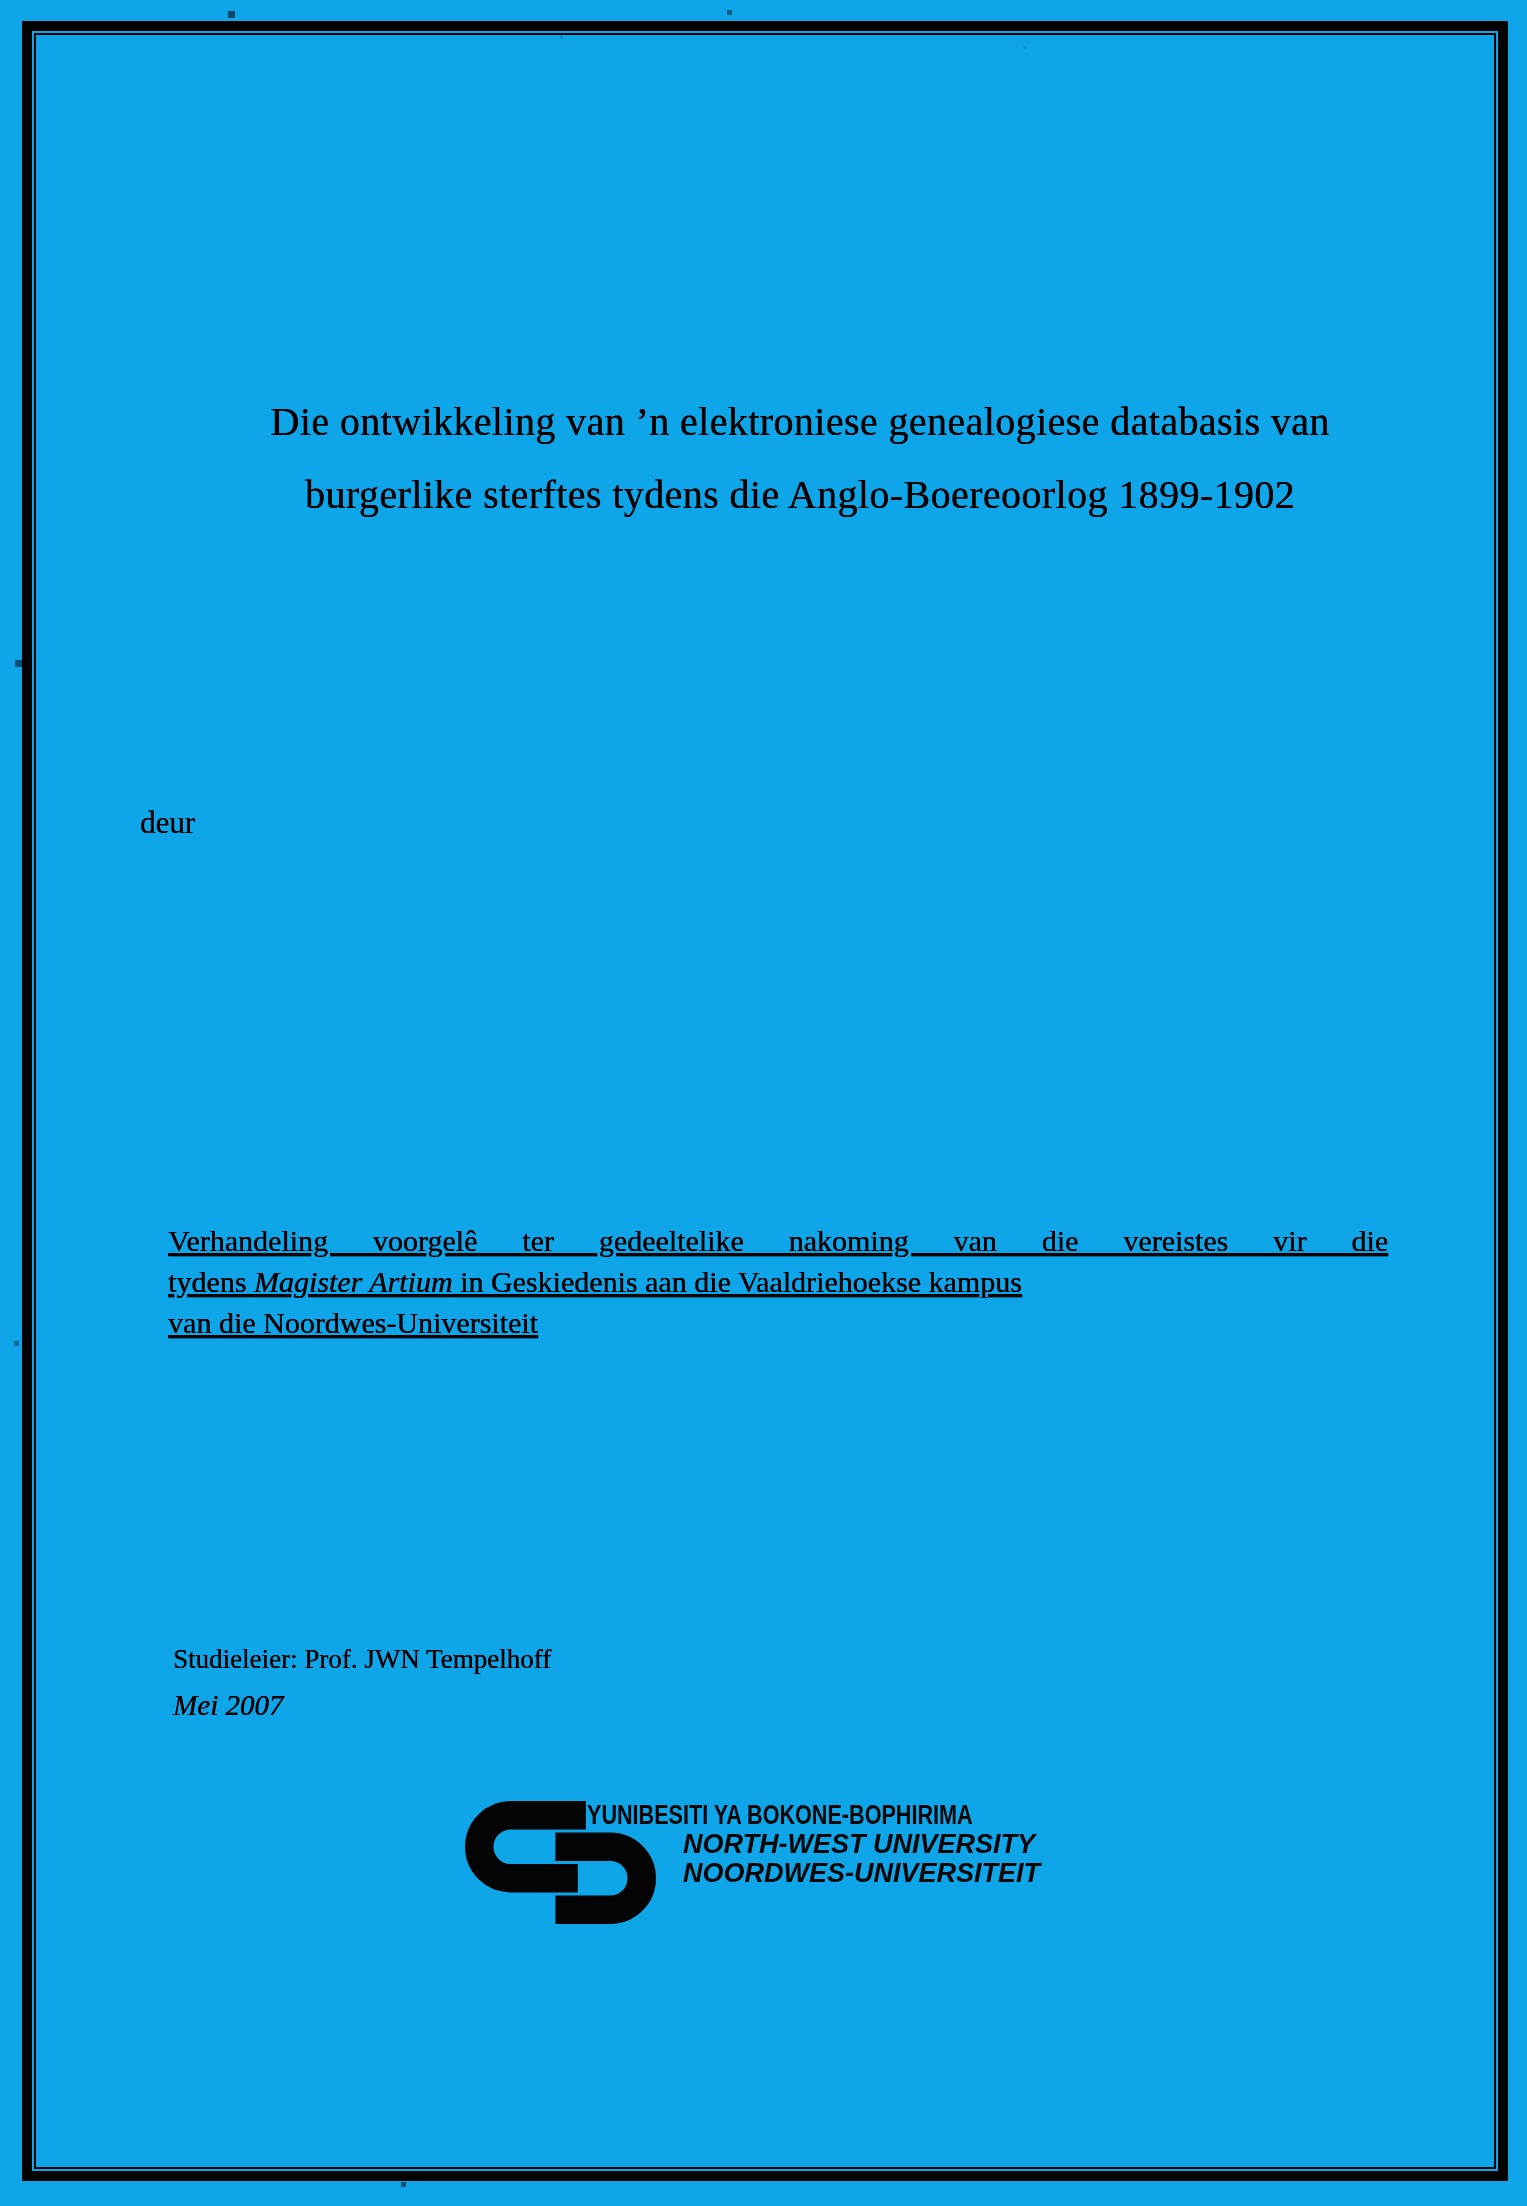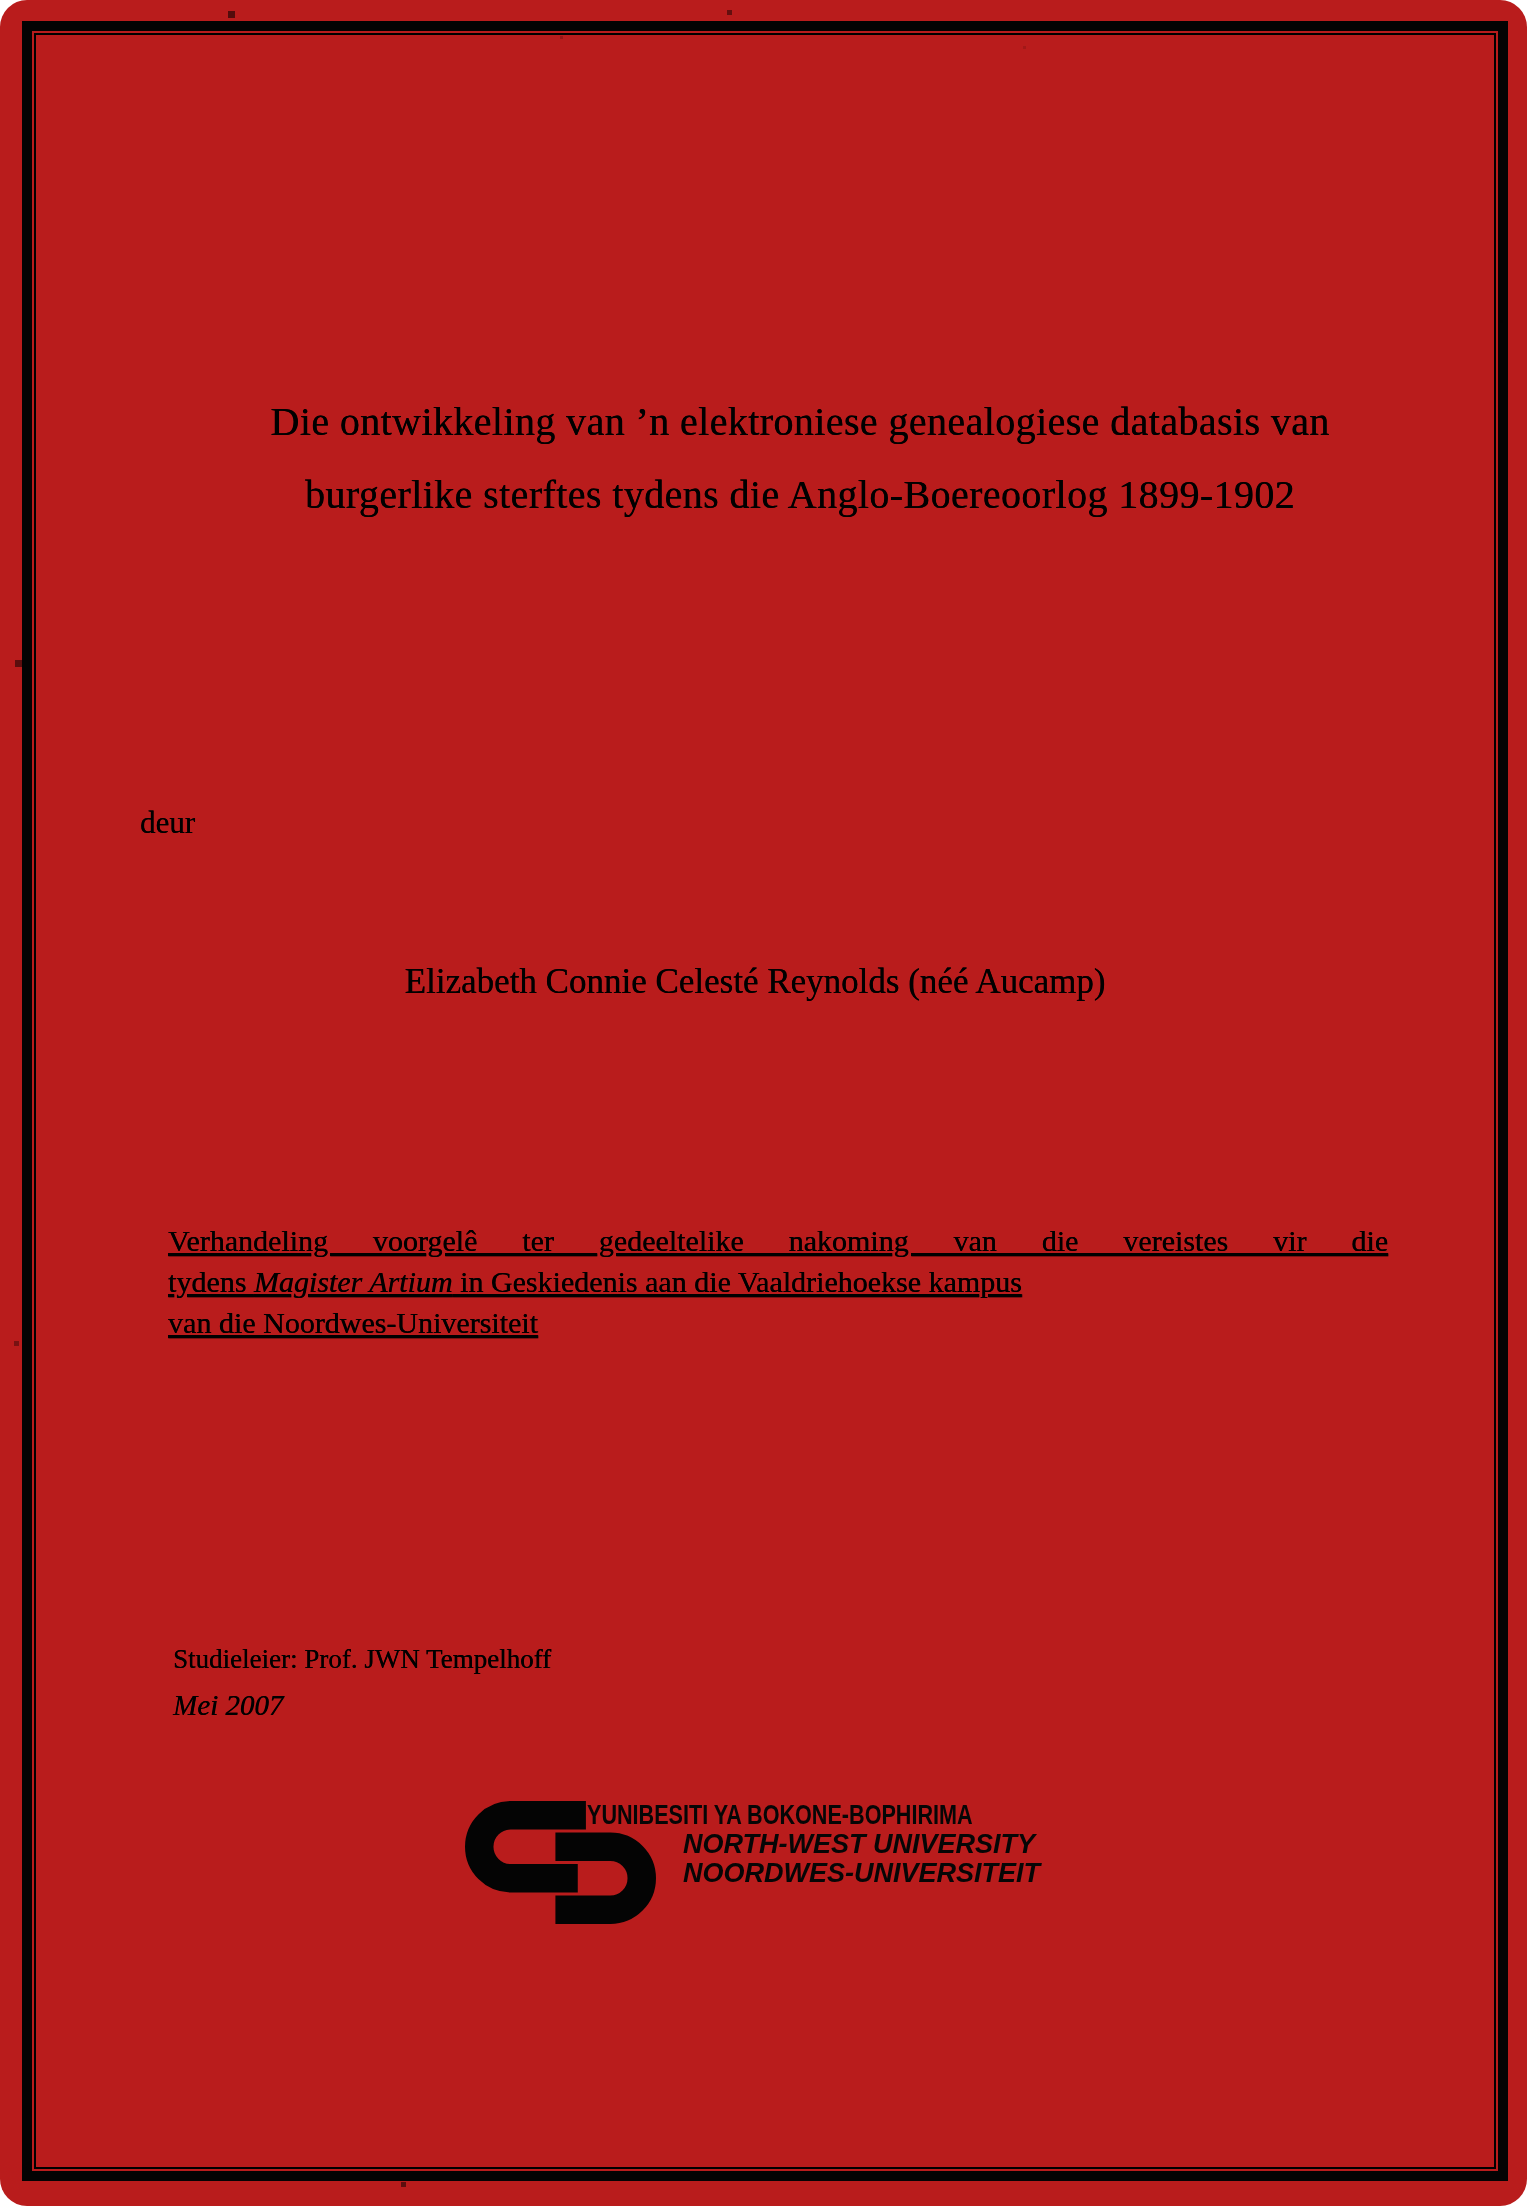--- a/index.html
+++ b/index.html
@@ -4,21 +4,21 @@
 <style>
   html, body { margin: 0; padding: 0; }
   body {
     width: 1527px; height: 2206px;
     background: #ffffff;
     font-family: "Liberation Serif", serif;
     color: #000;
     position: relative;
     overflow: hidden;
   }
-  .page { position: absolute; inset: 0; background: #b91c1c; border-radius: 27px; }
+  .page { position: absolute; inset: 0; background: #0ea5e9; }
 
   
   .frame-outer {
     position: absolute;
     left: 22px; top: 21px; right: 19px; bottom: 25px;
     border: 10px solid #030303;
   }
   .frame-inner {
     position: absolute; inset: 2px;
     border: 2px solid #000;
@@ -89,21 +89,20 @@
     <div class="frame-inner"></div>
   </div>
 
   <div class="title ink">
     <div>Die ontwikkeling van ’n elektroniese genealogiese databasis van</div>
     <div>burgerlike sterftes tydens die Anglo-Boereoorlog 1899-1902</div>
   </div>
 
   <div class="byline ink">deur</div>
 
-  <div class="author ink">Elizabeth Connie Celesté Reynolds (néé Aucamp)</div>
 
   <div class="statement ink">
     <div class="just">Verhandeling voorgelê ter gedeeltelike nakoming van die vereistes vir die</div>
     <div><span>tydens </span><em>Magister Artium</em><span> in Geskiedenis aan die Vaaldriehoekse kampus</span></div>
     <div>van die Noordwes-Universiteit</div>
   </div>
 
   <div class="supervisor ink">Studieleier: Prof. JWN Tempelhoff</div>
 
   <div class="dateline ink">Mei 2007</div>

